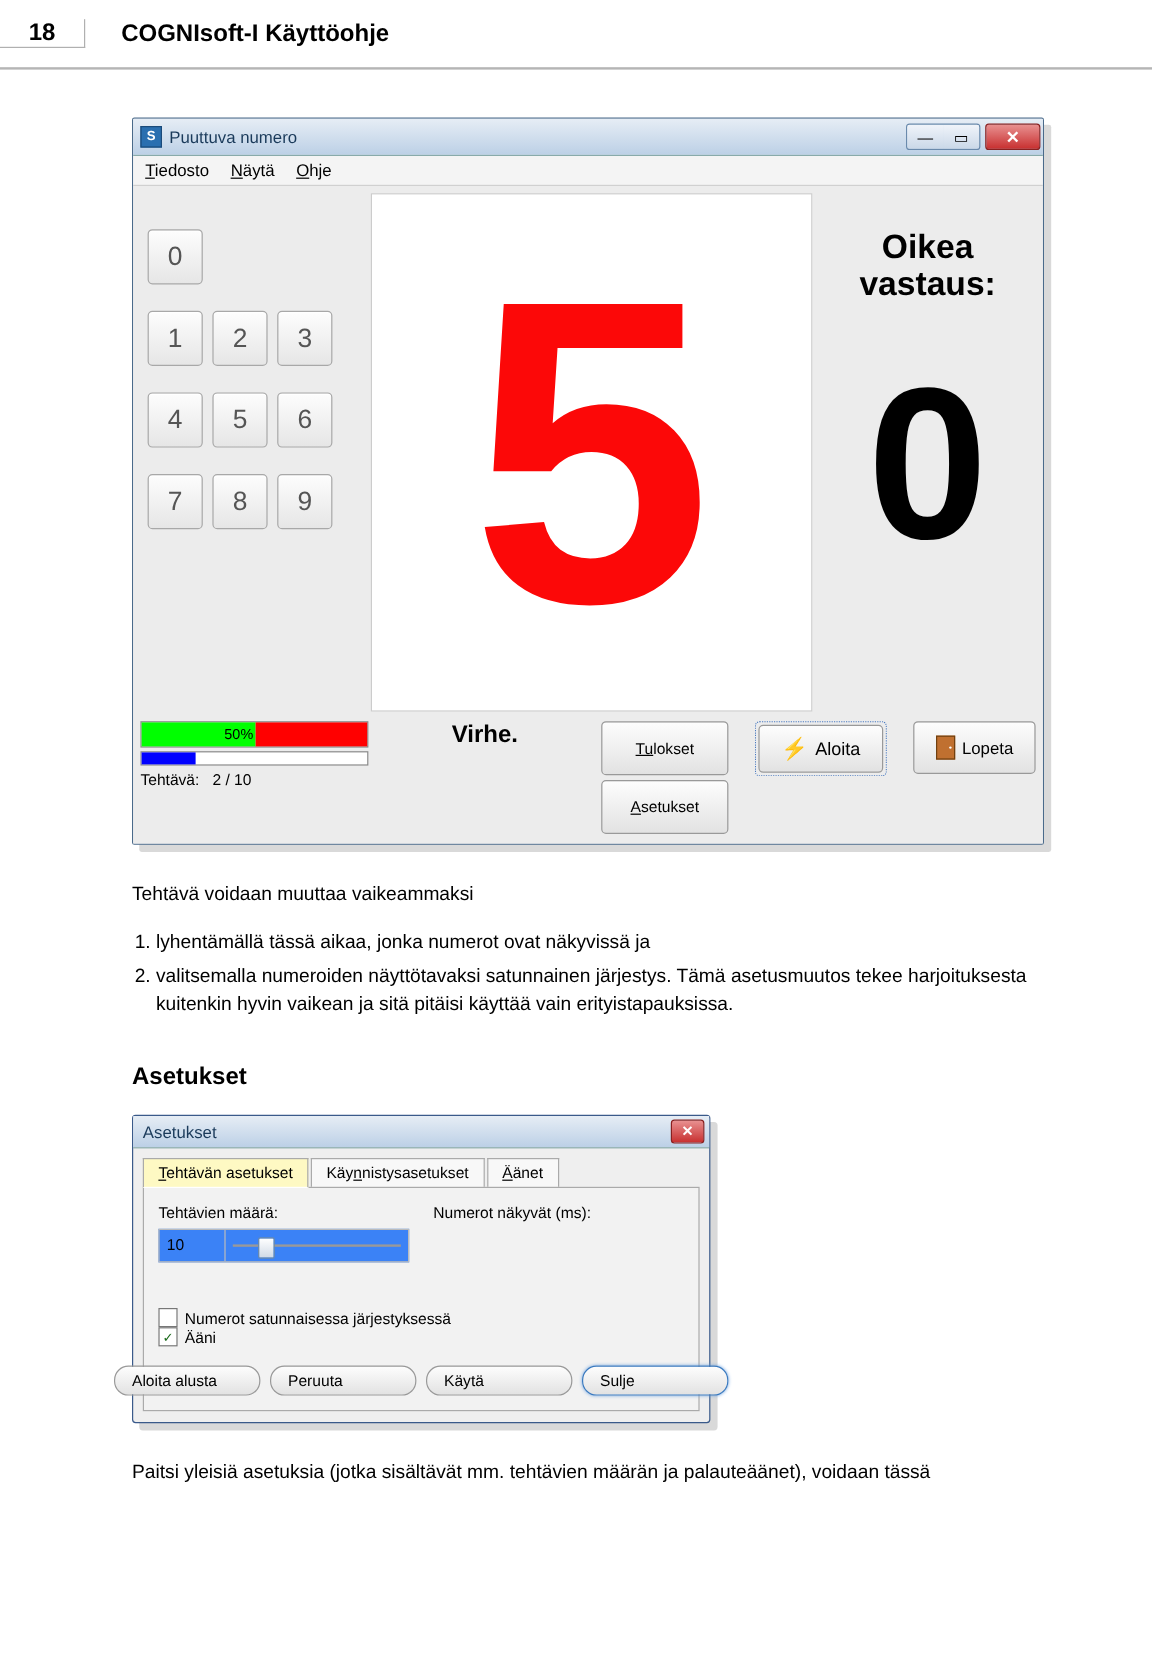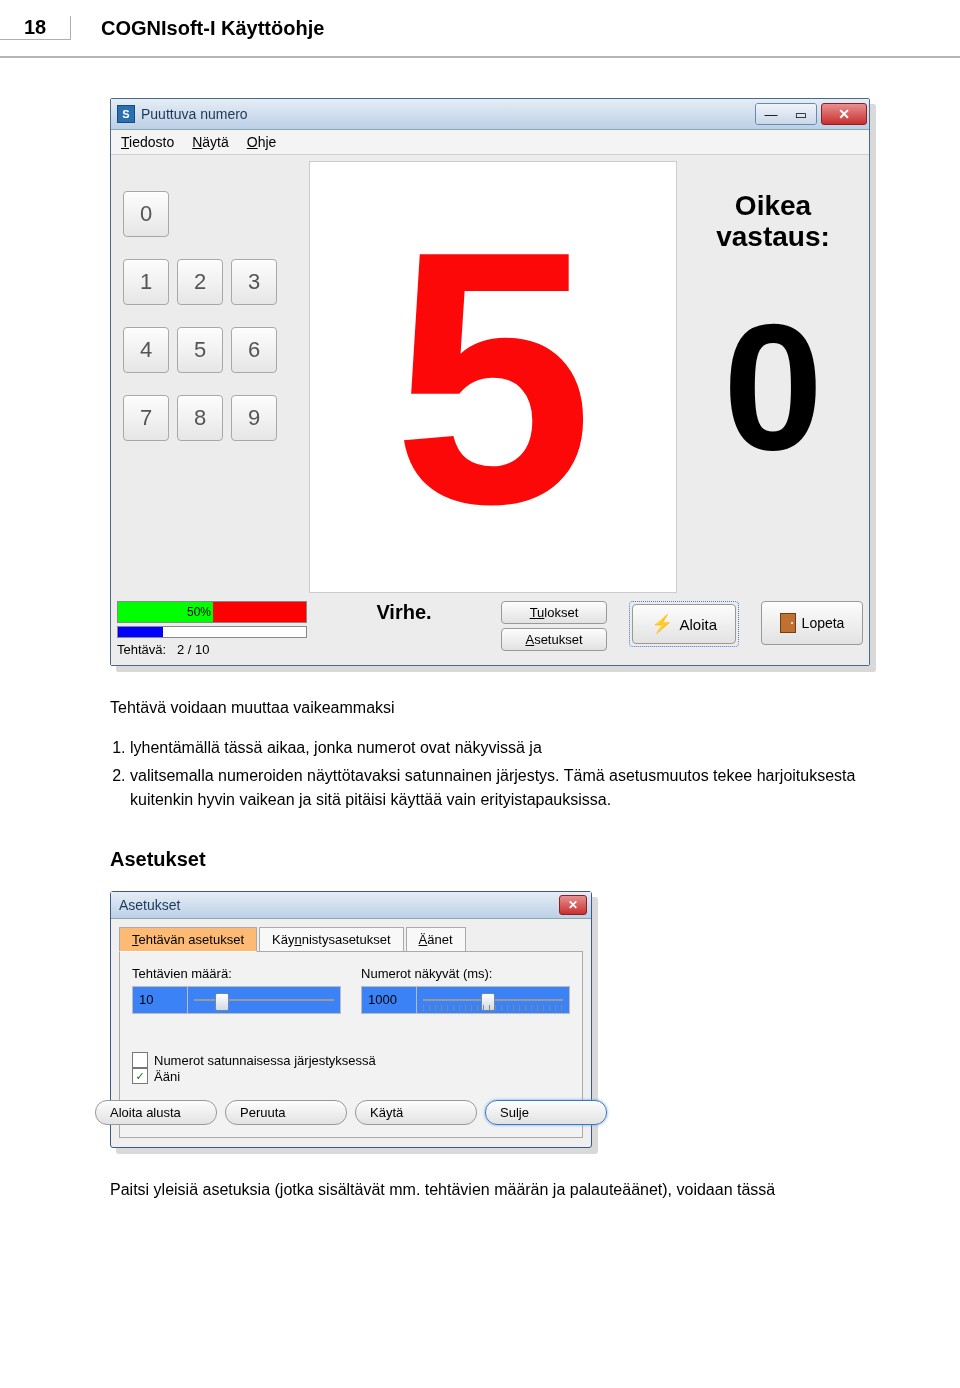--- a/index.html
+++ b/index.html
@@ -31,39 +31,39 @@
   .footer{display:flex;align-items:flex-start;gap:22px;margin-top:8px}
   .progress-box{width:190px}
   .prog1{height:20px;display:flex;border:1px solid #888}
   .prog1 .g{width:50%;background:#0f0;color:#000;font-size:12px;display:flex;align-items:center;justify-content:flex-end;padding-right:2px}
   .prog1 .r{width:50%;background:#f00}
   .prog2{height:10px;border:1px solid #888;margin-top:3px;display:flex;background:#fff}
   .prog2 .b{width:24%;background:#00f}
   .task-label{font-size:13px;margin-top:4px}
   .status{font-size:20px;font-weight:bold;width:150px;text-align:center}
   .btn-col{display:flex;flex-direction:column;gap:4px}
-  .btn{background:linear-gradient(#fdfdfd,#e2e2e2);border:1px solid #999;border-radius:4px;padding:3px 12px;font-size:13px;min-width:80px;text-align:center}
+  .btn{background:linear-gradient(#fdfdfd,#e2e2e2);border:1px solid #999;border-radius:4px;padding:14px 12px;font-size:13px;min-width:80px;text-align:center}
   .btn .ul{text-decoration:underline}
   .aloita-btn{flex:1;border:1px dotted #4a7ac0;border-radius:4px;padding:2px}
   .aloita-inner{background:linear-gradient(#fdfdfd,#e2e2e2);border:1px solid #999;border-radius:4px;height:38px;display:flex;align-items:center;justify-content:center;gap:6px;font-size:15px}
   .bolt{color:#f5a000;font-size:18px}
   .lopeta-btn{width:100px;border:1px solid #999;border-radius:4px;background:linear-gradient(#fdfdfd,#e2e2e2);height:42px;display:flex;align-items:center;justify-content:center;gap:6px;font-size:14px}
   .door-icon{width:14px;height:18px;background:#c07030;border:1px solid #704010;position:relative}
   .door-icon::after{content:"";position:absolute;right:2px;top:8px;width:2px;height:2px;background:#fff;border-radius:50%}
   p{font-size:16px;line-height:1.5;margin:10px 0}
   .num-list{padding-left:20px}
   .num-list li{font-size:16px;line-height:1.5;margin:4px 0}
   h2.section{font-size:20px;font-weight:bold;margin:36px 0 20px 0}
   
   .dialog{width:480px;border:1px solid #3a5a8a;border-radius:3px;box-shadow:6px 6px 0 rgba(0,0,0,0.15);background:#efefef;margin-bottom:30px}
   .dlg-title{background:linear-gradient(#e6edf5,#bcd0e6);height:26px;display:flex;align-items:center;padding:0 4px 0 8px;font-size:14px;color:#1a3a5a;border-bottom:1px solid #8aa}
   .dlg-x{margin-left:auto;width:26px;height:18px;background:linear-gradient(#e89090,#c83030);color:#fff;display:flex;align-items:center;justify-content:center;border:1px solid #8a2020;border-radius:3px;font-size:12px;font-weight:bold}
   .tabs{display:flex;margin:8px 8px 0 8px}
   .tab{border:1px solid #aaa;background:#f8f8f8;padding:4px 12px;font-size:13px;border-bottom:none;margin-right:2px}
-  .tab.active{background:#fdba74;border-bottom:1px solid #fff;position:relative;z-index:2}
+  .tab.active{background:#fef9c3;border-bottom:1px solid #fff;position:relative;z-index:2}
   .tab .ul{text-decoration:underline}
   .tab-body{border:1px solid #aaa;margin:0 8px 8px 8px;background:#f2f2f2;padding:12px;position:relative;top:-1px}
   .field-row{display:flex;gap:20px;margin-bottom:10px}
   .field{flex:1}
   .field label{font-size:13px}
   .slider-box{display:flex;align-items:center;border:1px solid #bbb;background:#3b82f6;height:26px;margin-top:4px}
   .slider-val{width:48px;border-right:1px solid #bbb;text-align:left;padding-left:6px;font-size:13px;line-height:26px}
   .slider-track{flex:1;position:relative;height:26px}
   .slider-track::before{content:"";position:absolute;left:6px;right:6px;top:12px;height:2px;background:#999}
   .thumb{position:absolute;top:6px;width:12px;height:16px;background:linear-gradient(#fff,#d0dae6);border:1px solid #6a8aac;border-radius:2px}
@@ -188,27 +188,20 @@
           <label>Tehtävien <span class="ul">m</span>äärä:</label>
           <div class="slider-box">
             <div class="slider-val">10</div>
             <div class="slider-track">
                 <div class="thumb" style="left:18%"></div>
               </div>
           </div>
         </div>
         <div class="field">
           <label>N<span class="ul">u</span>merot näkyvät (ms):</label>
-          <div class="slider-box">
-            <div class="slider-val">1000</div>
-            <div class="slider-track">
-                <div class="thumb" style="left:42%"></div>
-                <div class="ticks"></div>
-              </div>
-          </div>
         </div>
       </div>
       <div style="height:28px"></div>
       <div class="check-row">
         <span class="chk"></span>
         <span>Numerot satunnaisessa järjestyksessä</span>
       </div>
       <div class="check-row">
         <span class="chk">✓</span>
         <span>Ääni</span>

